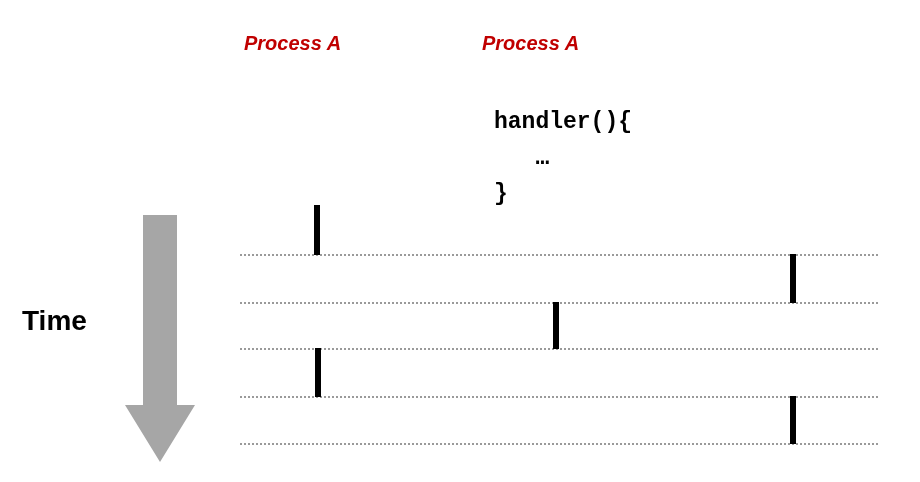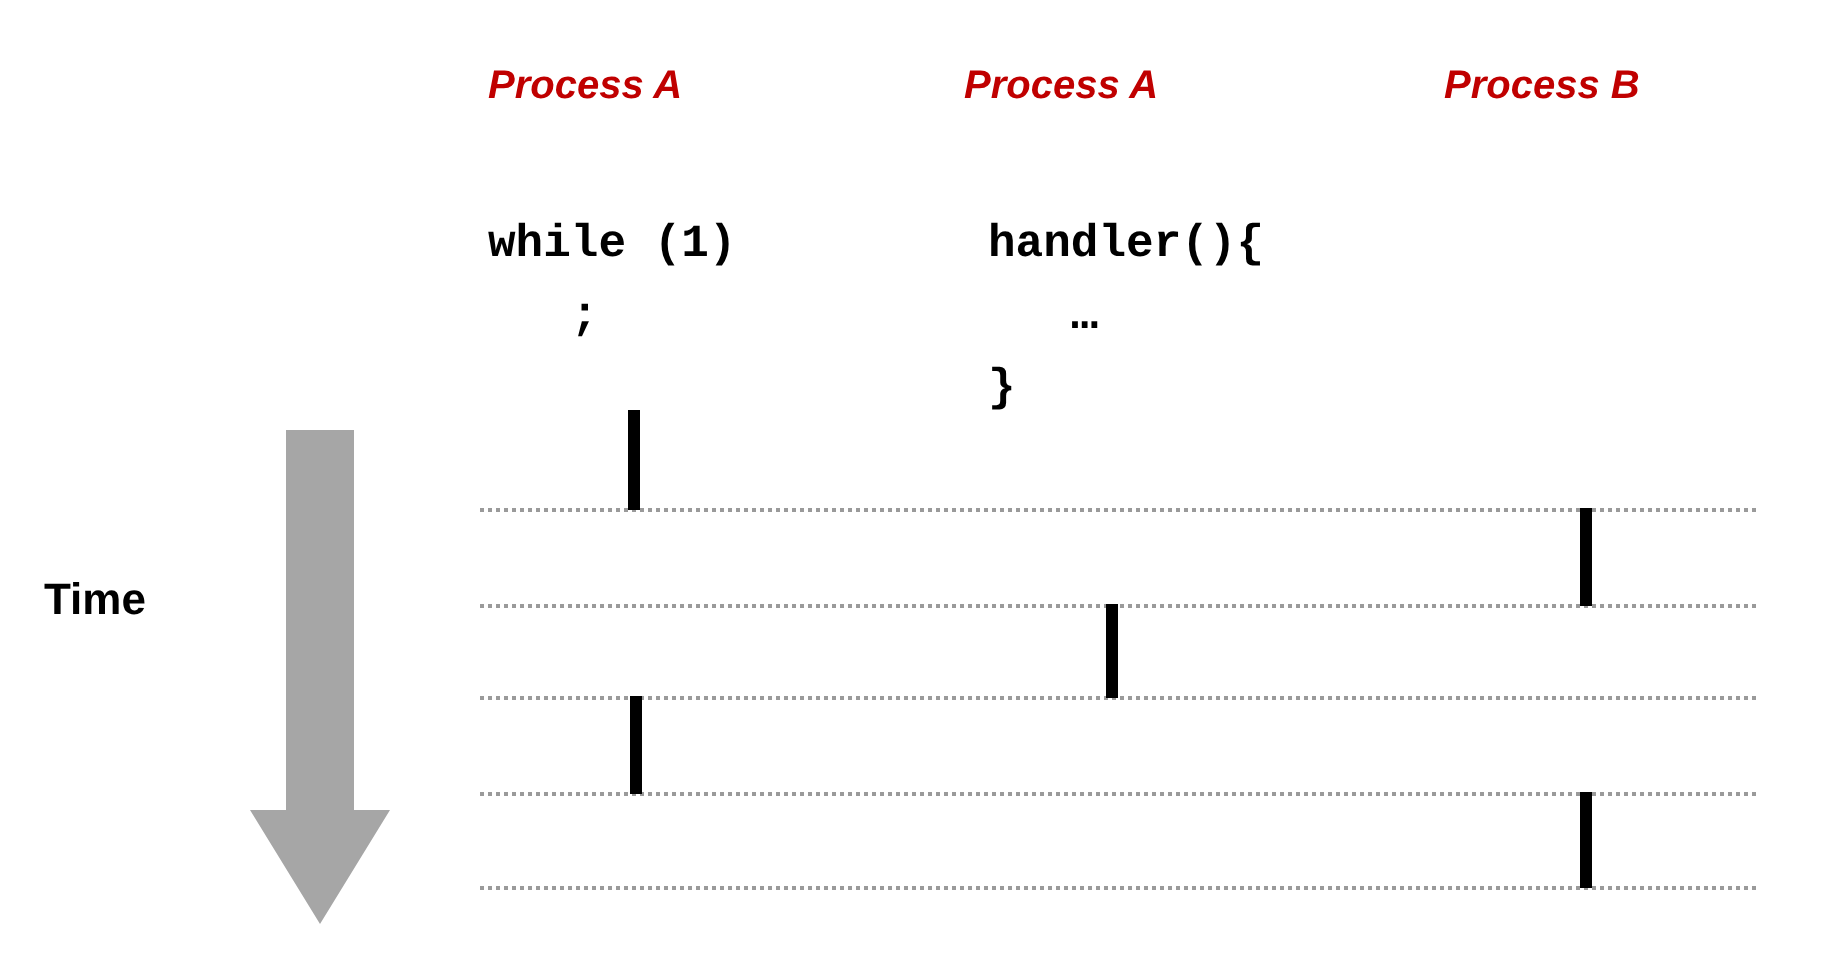--- a/index.html
+++ b/index.html
@@ -42,24 +42,24 @@
     white-space: pre;
     line-height: 36px;
   }
   .code-a { left: 244px; top: 104px; }
   .code-b { left: 482px; top: 104px; margin-left: 12px; }
 
   
   .time-label {
     position: absolute;
     left: 22px;
-    top: 287px;
+    top: 305px;
     font-family: "Liberation Sans", sans-serif;
     font-weight: bold;
-    font-size: 22px;
+    font-size: 28px;
     color: #000000;
     white-space: pre;
   }
   .time-arrow {
     position: absolute;
     left: 125px;
     top: 215px;
     width: 70px;
     height: 250px;
   }
@@ -80,24 +80,21 @@
     background: #000000;
   }
 </style>
 </head>
 <body>
 
 <div id="canvas">
 
   <div class="col-header hdr0" style="color: rgb(192, 0, 0);">Process A</div>
   <div class="col-header hdr1" style="color: rgb(192, 0, 0);">Process A</div>
-  <div class="col-header hdr2" style="color: rgb(192, 0, 0);">Process B</div>
 
-  <div class="code code-a">while (1)
-   ;</div>
   <div class="code code-b">handler(){
    …
 }</div>
 
   <div class="time-label">Time</div>
 
   <div class="time-arrow">
     <svg width="70" height="250" viewBox="0 0 70 250" xmlns="http://www.w3.org/2000/svg" aria-hidden="true">
       <polygon id="arrow-shape" points="18,0 52,0 52,190 70,190 35,247 0,190 18,190" fill="#a6a6a6"></polygon>
     </svg>

